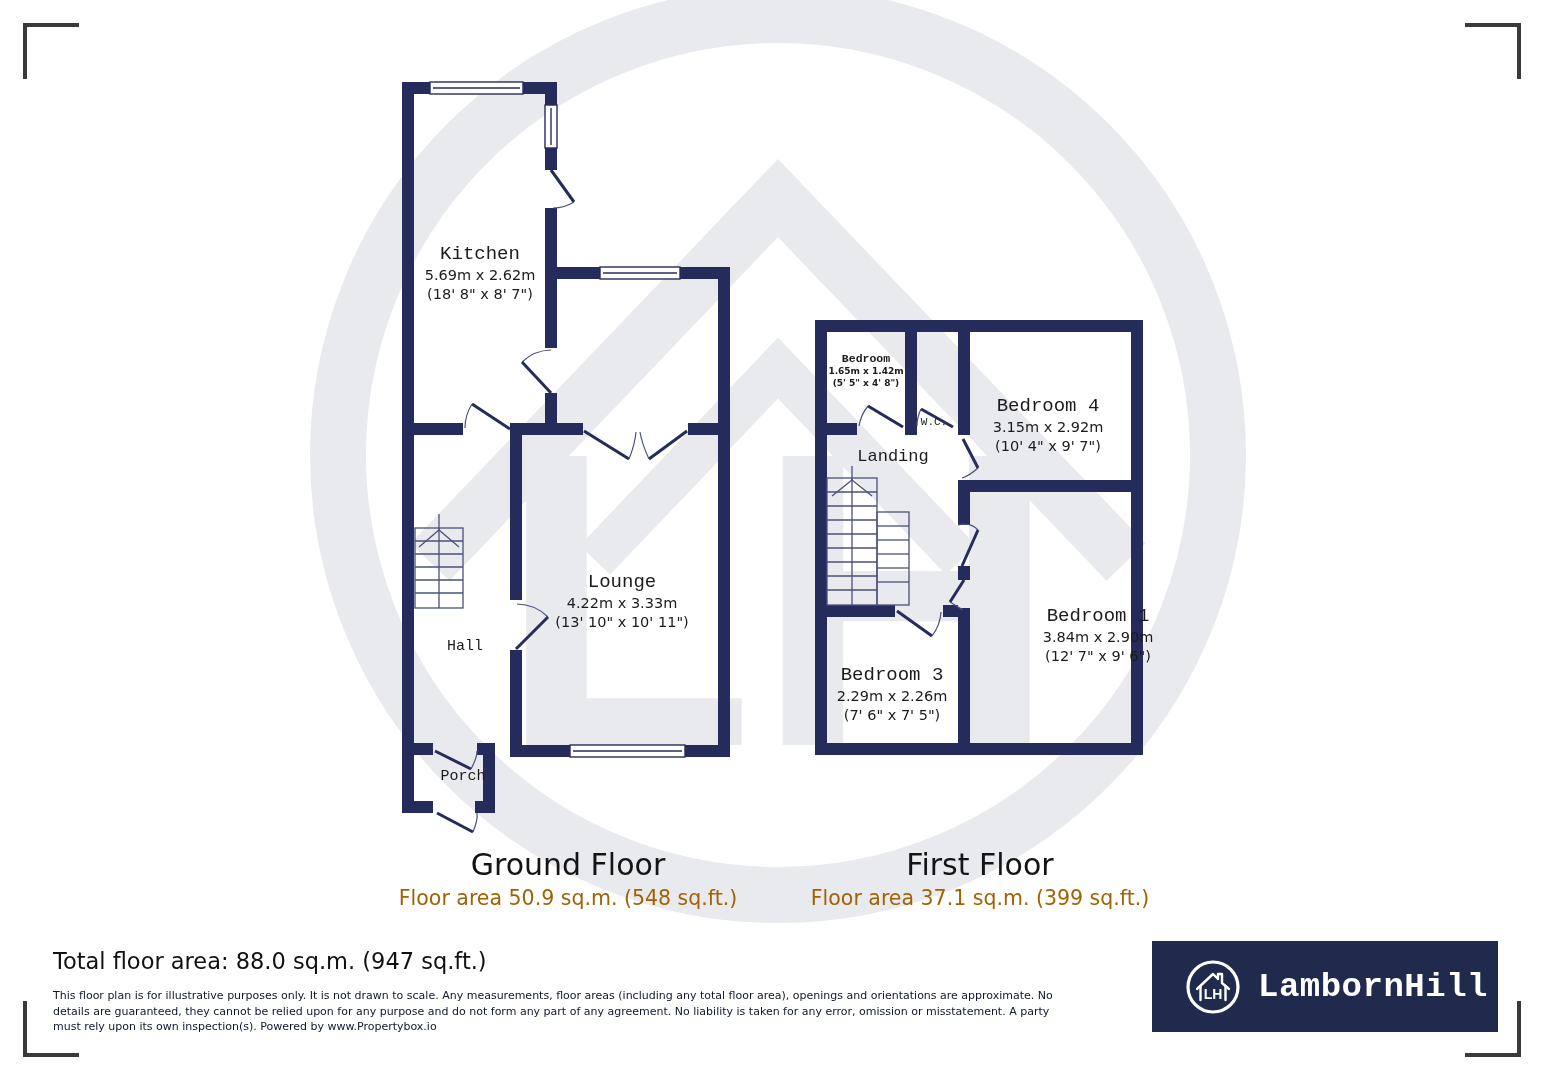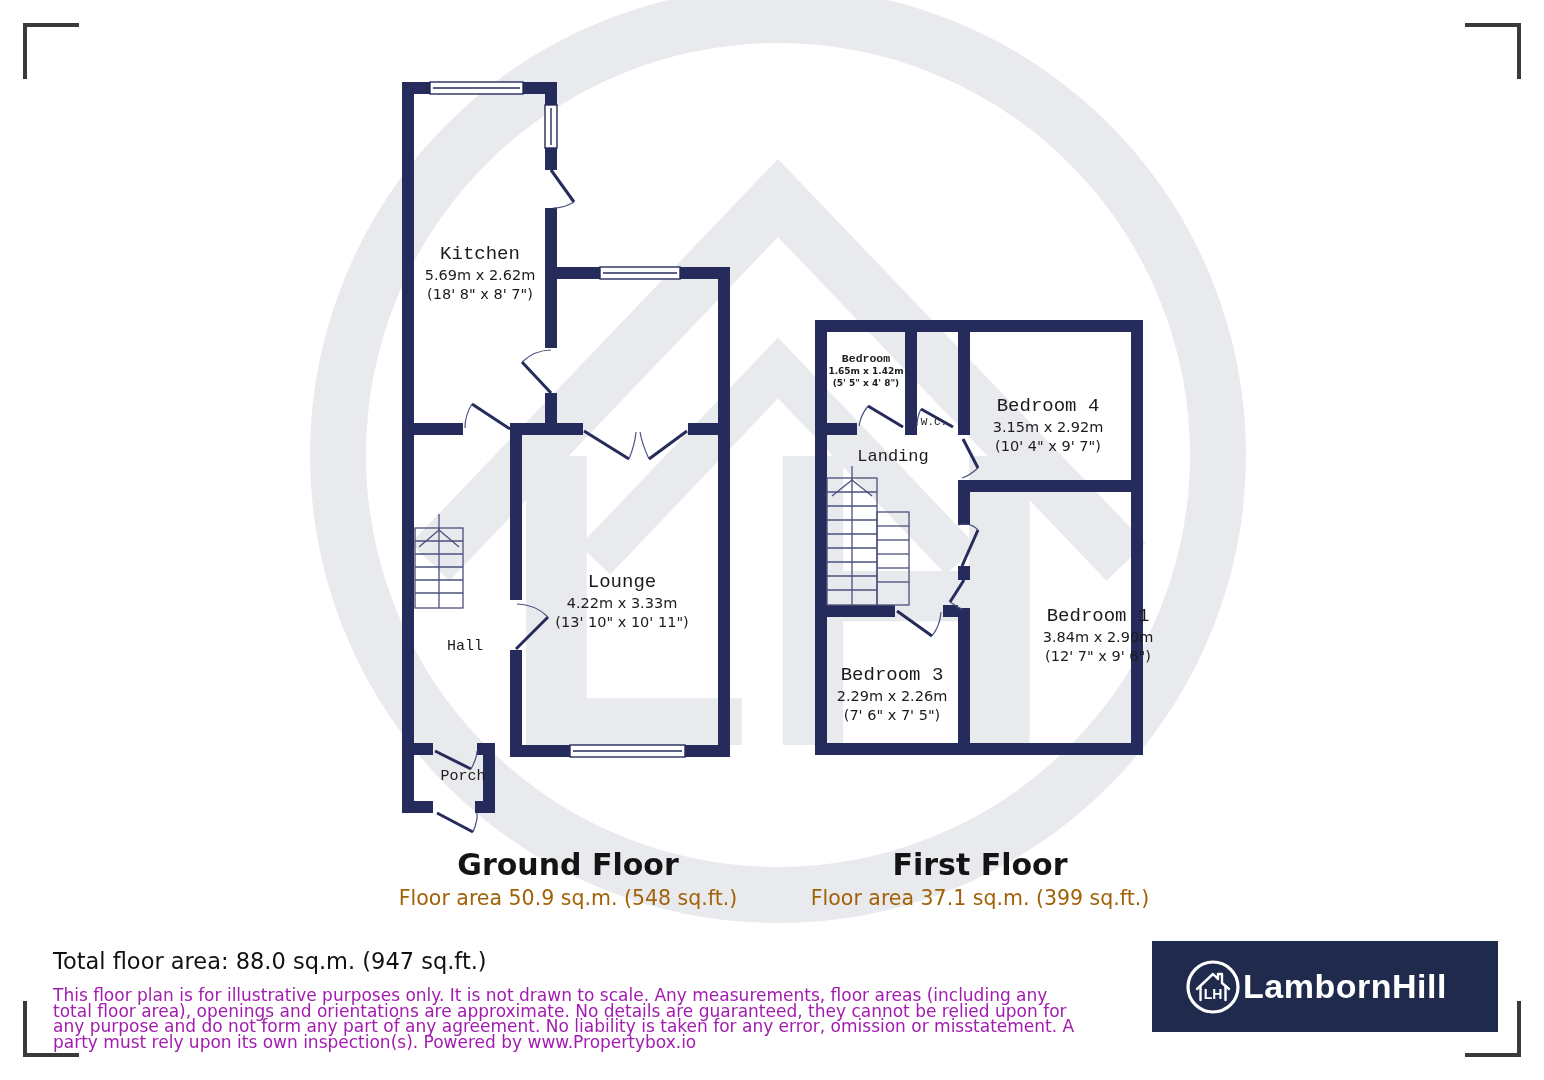--- a/index.html
+++ b/index.html
@@ -21,36 +21,36 @@
   .room-name{font-size:19px;line-height:23px;font-family:Liberation Mono, monospace;}
   .room-dims{font-size:14.5px;line-height:18.5px;}
   .room-label.sm .room-name{font-size:15px;line-height:18px;}
   .room-label.tiny .room-name{font-size:11.5px;font-weight:bold;line-height:14px;}
   .room-label.tiny .room-dims{font-size:9px;font-weight:bold;line-height:11.5px;}
   .room-label.wc .room-name{font-size:11px;line-height:15px;margin-top:44px;}
   .room-label.landing .room-name{font-size:17px;line-height:20px;}
 
   
   .floor-title{position:absolute;transform:translateX(-50%);white-space:nowrap;
-               font-size:30px;color:#141414;z-index:3;font-weight:bold;}
+               font-size:30px;color:#141414;z-index:3;}
   .floor-area{position:absolute;transform:translateX(-50%);white-space:nowrap;
               font-size:20.5px;color:#a16207;z-index:3;}
 
   
   .total-area{position:absolute;left:53px;top:948px;font-size:22.5px;color:#111;z-index:3;}
-  .disclaimer{position:absolute;left:53px;top:988px;width:1022px;font-size:17px;
-              line-height:15.5px;color:#a21caf;z-index:3;}
+  .disclaimer{position:absolute;left:53px;top:988px;width:1022px;font-size:11px;
+              line-height:15.5px;color:#0f172a;z-index:3;}
 
   
   .logo{position:absolute;left:1152px;top:941px;width:346px;height:91px;
         background:#1f2a4c;display:flex;align-items:center;box-sizing:border-box;
         padding-left:31px;z-index:4;}
   .logo-icon{width:60px;height:60px;flex:0 0 auto;}
-  .logo-text{color:#ffffff;font-family:Liberation Sans, sans-serif;font-weight:bold;
-             font-size:34px;letter-spacing:0.5px;}
+  .logo-text{color:#ffffff;font-family:Liberation Mono, monospace;font-weight:bold;
+             font-size:34px;letter-spacing:0.5px;margin-left:15px;}
 </style>
 </head>
 <body>
 
 <div class="canvas">
 
   <svg class="layer" width="1544" height="1080" viewBox="0 0 1544 1080" style="z-index:0">
     <g stroke="#e9eaee" fill="none">
       <circle cx="778" cy="455" r="440" stroke-width="56"></circle>
       <path d="M 430 562 L 778 198 L 1126 562" stroke-width="54"></path>

